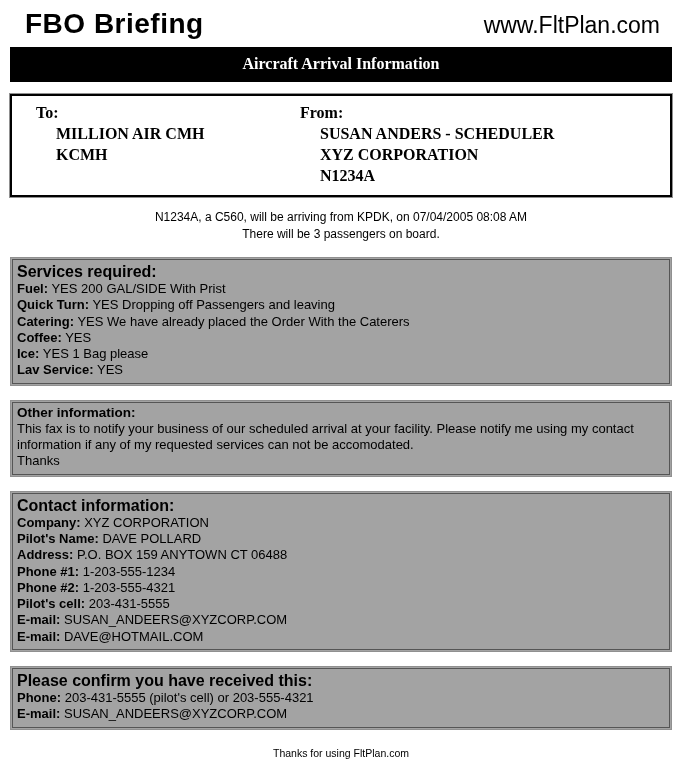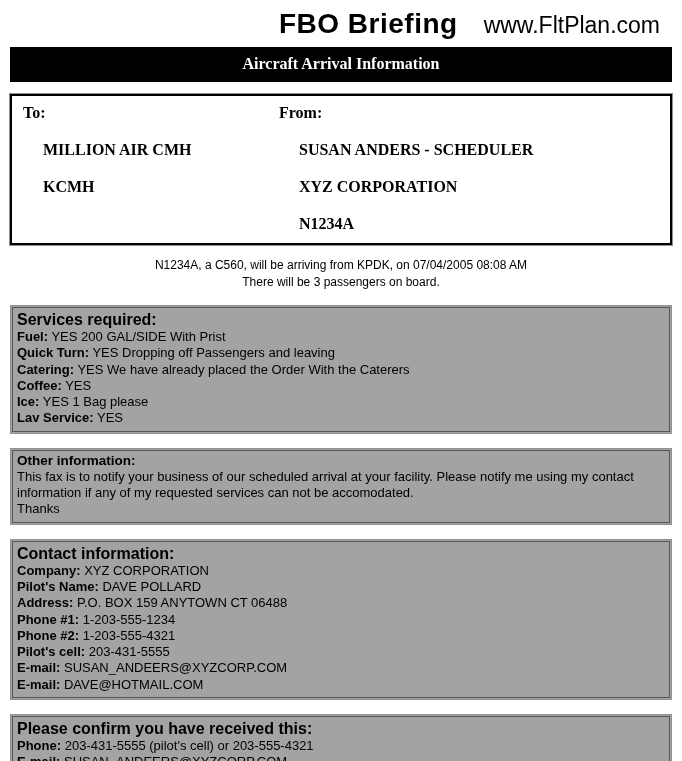--- a/index.html
+++ b/index.html
@@ -3,23 +3,22 @@
 <meta charset="utf-8">
 <style>
   html,body{margin:0;padding:0;background:#fff;}
   body{
     width:682px;height:761px;overflow:hidden;
     font-family:"Liberation Sans",sans-serif;color:#000;
     position:relative;
   }
   
   .hdr{
-    display:flex;justify-content:flex-end;align-items:baseline;
+    display:flex;justify-content:space-between;align-items:baseline;
     padding:8px 22px 4px 25px;
-    gap:26px;
   }
   .hdr-title{font-size:28px;font-weight:bold;letter-spacing:0.5px;}
   .hdr-site{font-size:23px;font-weight:normal;}
   
   .banner{
     margin:3px 10px 0 10px;
     border:2px solid #000;
     background:#fff;
     padding:0;
   }
@@ -29,27 +28,27 @@
     font-family:"Liberation Serif",serif;
     font-weight:bold;font-size:16px;
     padding:6px 0 7px 0;
   }
   
   .tofrom{
     margin:12px 10px 0 10px;
     border:2px solid #000;
     outline:1px solid #909090;
     display:flex;
-    padding:6px 0 9px 3px;
+    padding:6px 0 9px 16px;
     font-family:"Liberation Serif",serif;
-    font-weight:bold;font-size:16px;line-height:21px;
+    font-weight:bold;font-size:16px;line-height:21px;gap:8px;
   }
   .tf-col1{width:264px;padding-left:8px;box-sizing:border-box;}
   .tf-col2{flex:1;}
-  .tf-sub{padding-left:20px;margin-top:16px;}
+  .tf-sub{padding-left:20px;}
   
   .arrival{
     text-align:center;margin-top:12px;
     font-size:12px;line-height:17px;
   }
   
   .section{
     margin:14px 10px 0 10px;
     border:1px solid #909090;
     padding:1px;

